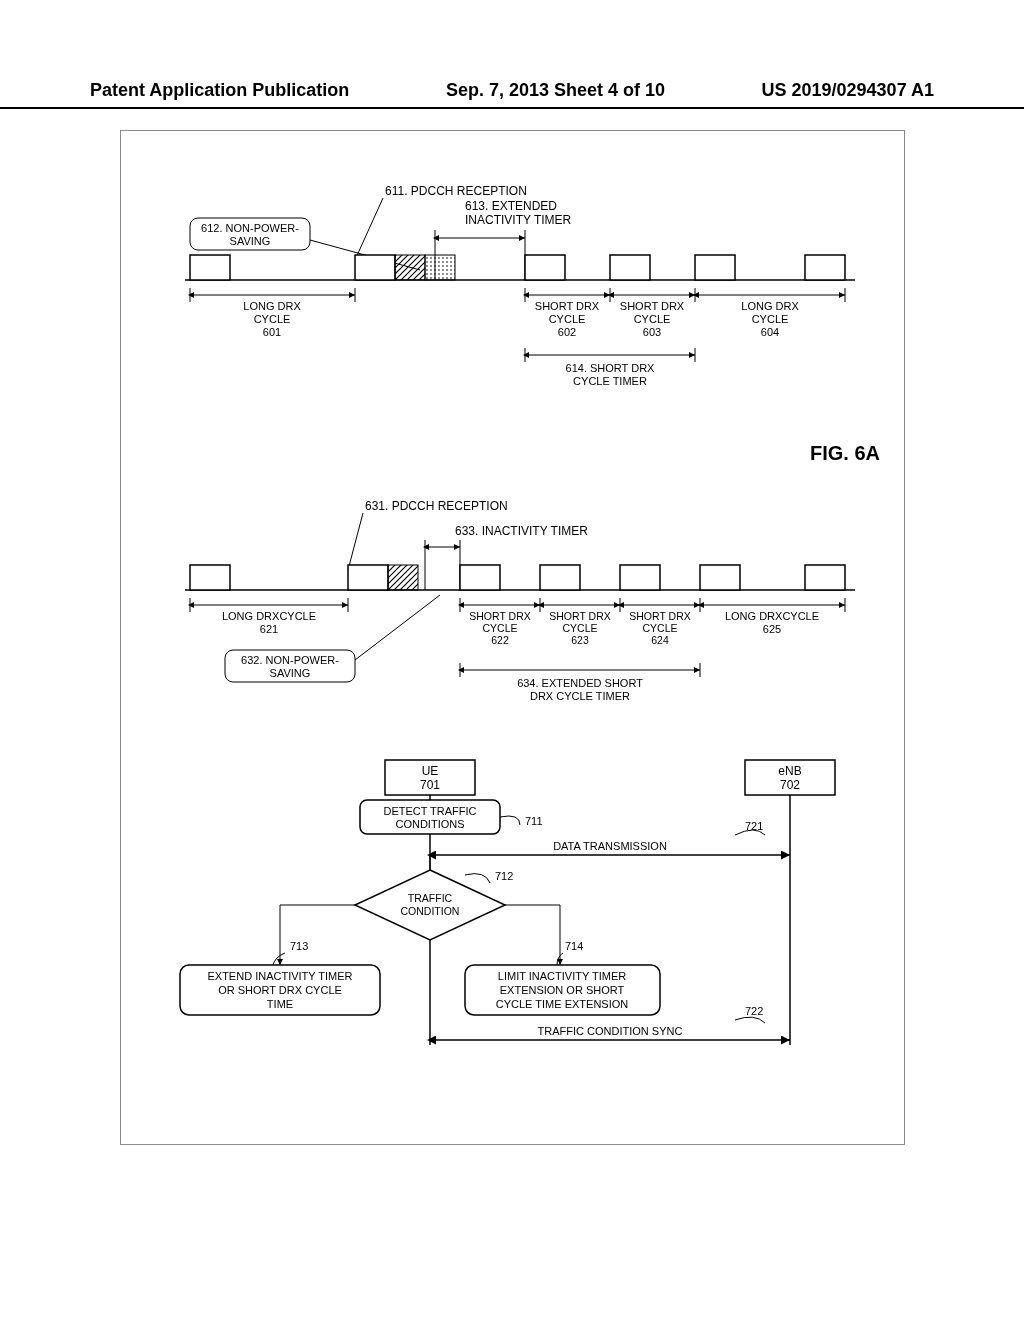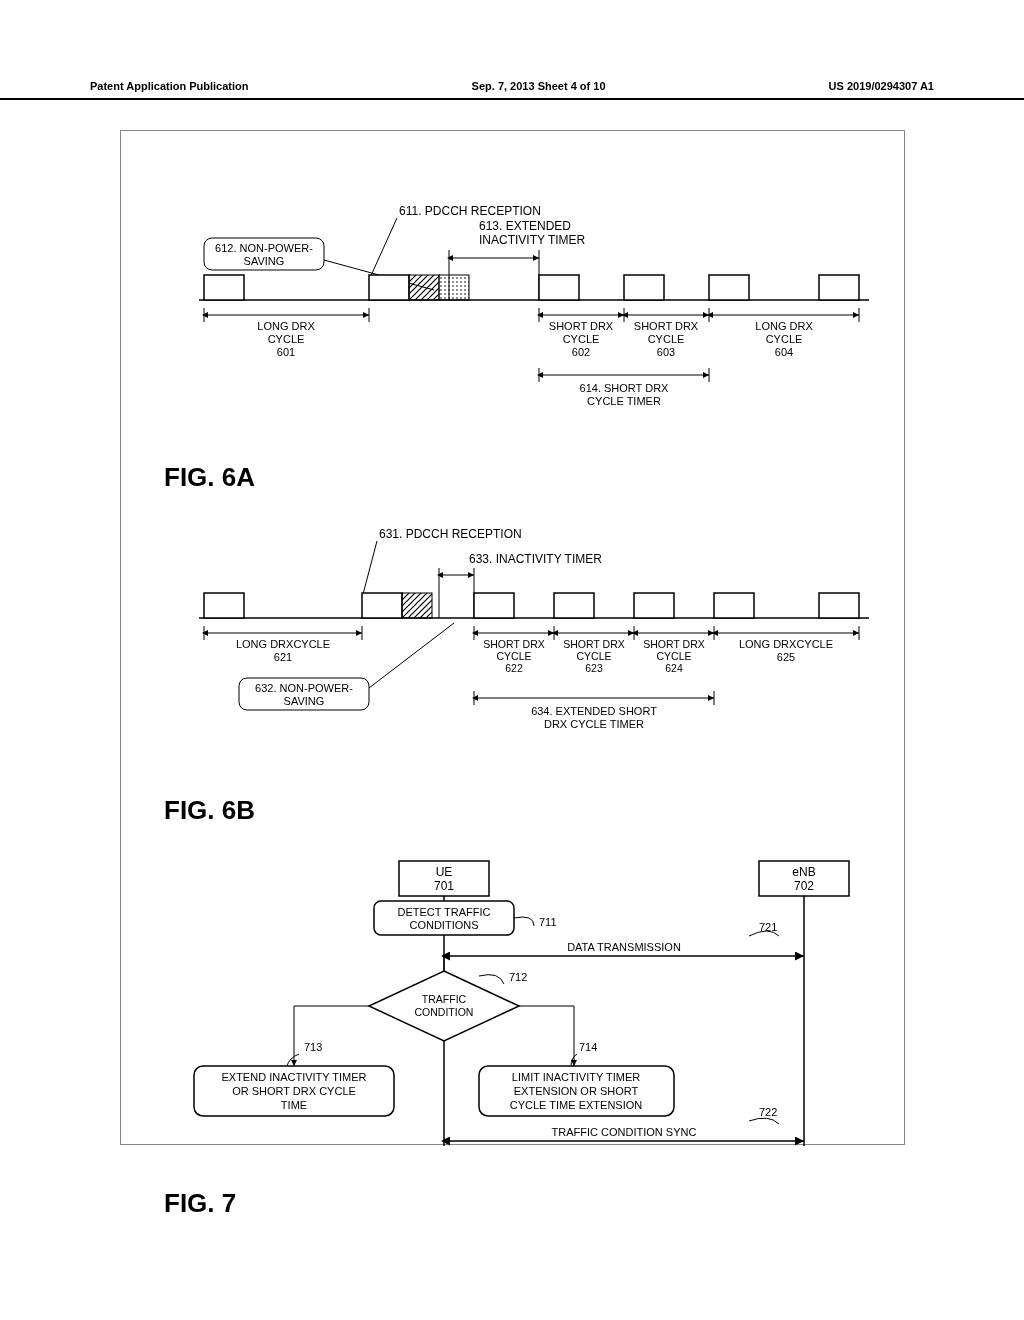--- a/index.html
+++ b/index.html
@@ -12,41 +12,40 @@
   }
   .page-header {
     position: absolute;
     top: 80px;
     left: 0;
     width: 100%;
     border-bottom: 2px solid #000;
     padding: 0 90px 6px 90px;
     display: flex;
     justify-content: space-between;
-    font-size: 11px;
+    font-size: 18px;
     font-weight: bold;
   }
   .outer-frame {
     position: absolute;
     top: 130px;
     left: 120px;
     width: 785px;
     height: 1015px;
     border: 1px solid #888;
   }
   .content {
     position: absolute;
     top: 180px;
-    left: 164px;
+    left: 150px;
     width: 730px;
-    margin-top: 20px;
   }
   .fig-title {
-    text-align: left;
-    font-size: 26px;
+    text-align: right;
+    font-size: 20px;
     font-weight: bold;
     margin: 12px 0 30px 0;
   }
   .timing-svg {
     display: block;
     margin: 0 auto;
   }
   .fig7-svg {
     display: block;
     margin: 0 auto;
@@ -197,21 +196,20 @@
   <text x="125" y="169" font-size="11" text-anchor="middle">632. NON-POWER-</text>
   <text x="125" y="182" font-size="11" text-anchor="middle">SAVING</text>
   <line x1="190" y1="165" x2="275" y2="100" stroke="#000"></line>
 
   <line x1="295" y1="175" x2="535" y2="175" stroke="#000" marker-start="url(#arrowboth)" marker-end="url(#arrow)"></line>
   <line x1="295" y1="168" x2="295" y2="182" stroke="#000"></line>
   <line x1="535" y1="168" x2="535" y2="182" stroke="#000"></line>
   <text x="415" y="192" font-size="11" text-anchor="middle">634. EXTENDED SHORT</text>
   <text x="415" y="205" font-size="11" text-anchor="middle">DRX CYCLE TIMER</text>
 </svg>
-<div class="fig-title">FIG. 6B</div>
 
 <svg class="fig7-svg" width="700" height="320" viewBox="0 0 700 320">
 
   <rect x="220" y="5" width="90" height="35" fill="#fff" stroke="#000" stroke-width="1.5"></rect>
   <text x="265" y="20" font-size="12" text-anchor="middle">UE</text>
   <text x="265" y="34" font-size="12" text-anchor="middle">701</text>
 
   <rect x="580" y="5" width="90" height="35" fill="#fff" stroke="#000" stroke-width="1.5"></rect>
   <text x="625" y="20" font-size="12" text-anchor="middle">eNB</text>
   <text x="625" y="34" font-size="12" text-anchor="middle">702</text>
@@ -256,15 +254,14 @@
   <rect x="300" y="210" width="195" height="50" rx="9" fill="#fff" stroke="#000" stroke-width="1.5"></rect>
   <text x="397" y="225" font-size="11" text-anchor="middle">LIMIT INACTIVITY TIMER</text>
   <text x="397" y="239" font-size="11" text-anchor="middle">EXTENSION OR SHORT</text>
   <text x="397" y="253" font-size="11" text-anchor="middle">CYCLE TIME EXTENSION</text>
 
   <line x1="265" y1="285" x2="625" y2="285" stroke="#000" stroke-width="1.5" marker-start="url(#arrowboth)" marker-end="url(#arrow)"></line>
   <text x="445" y="280" font-size="11" text-anchor="middle">TRAFFIC CONDITION SYNC</text>
   <path d="M570,265 Q590,258 600,268" fill="none" stroke="#000"></path>
   <text x="580" y="260" font-size="11">722</text>
 </svg>
-<div class="fig-title">FIG. 7</div>
 
 </div>
 
 </body></html>

